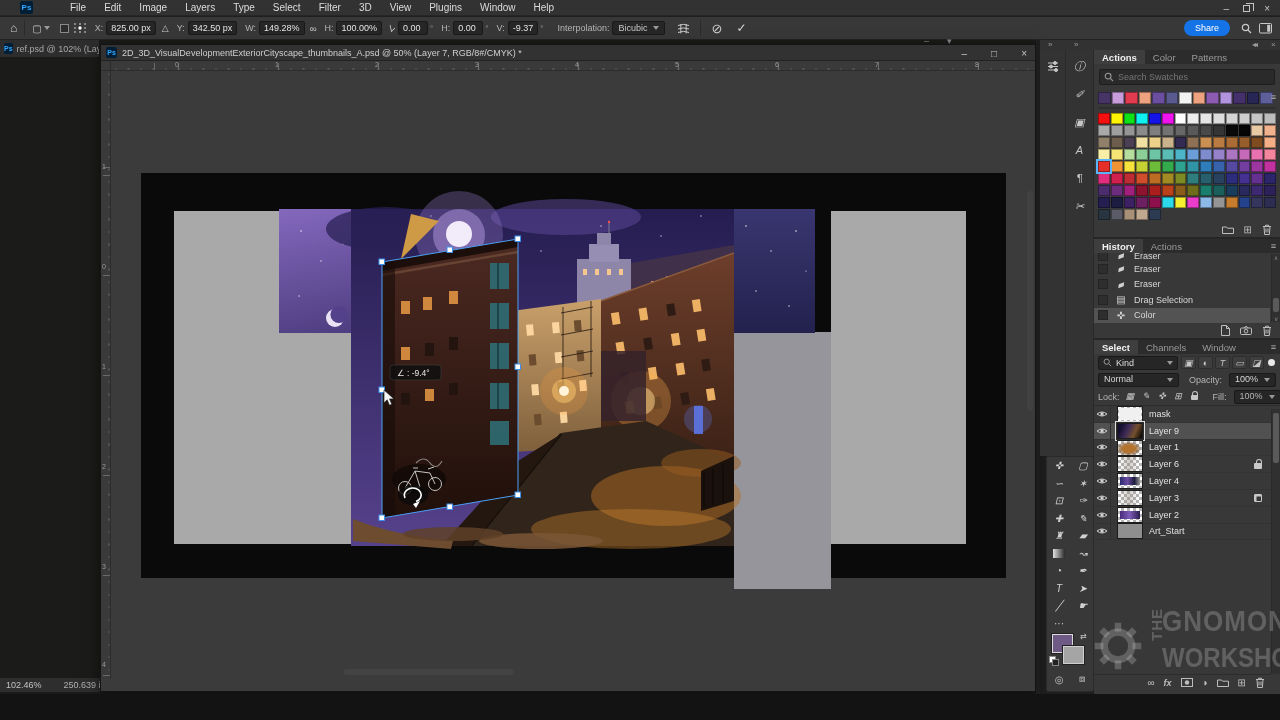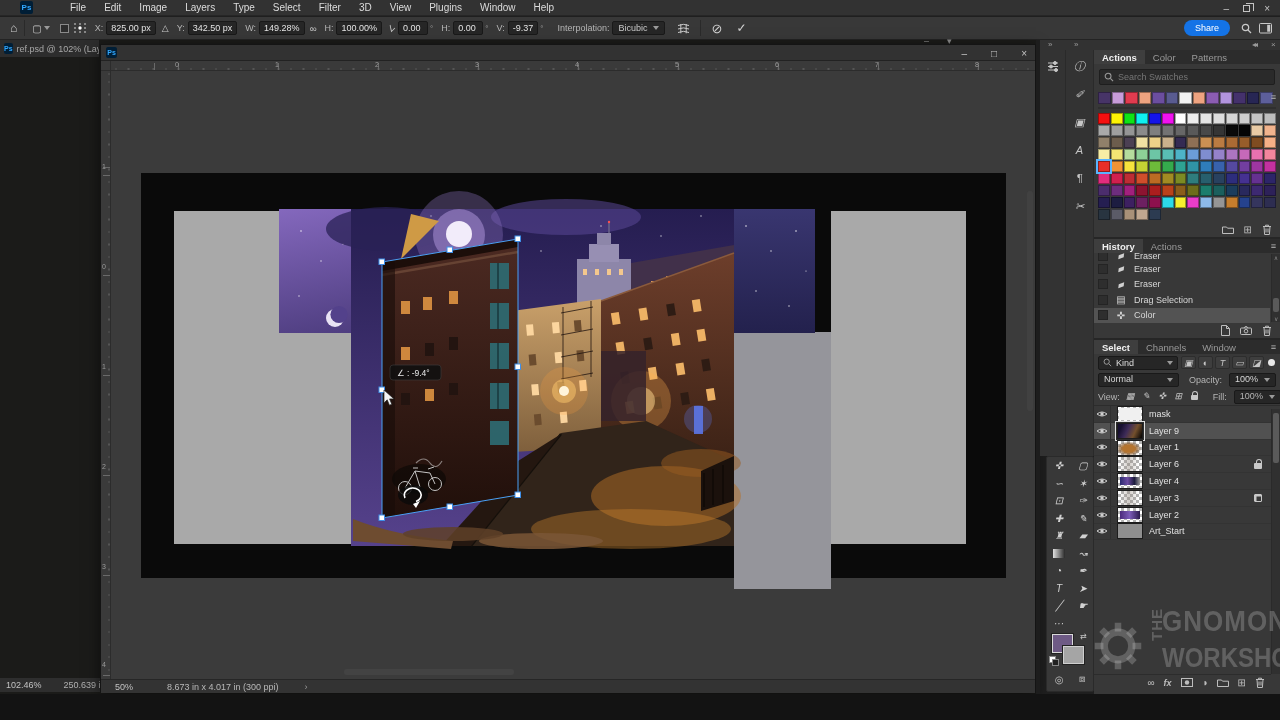--- a/index.html
+++ b/index.html
@@ -294,20 +294,21 @@
         <span>▾</span>
       </div>
     <div class="statusrow">
       <span style="margin-left:6px">102.46%</span>
       <span style="margin-left:22px;color:#b0b0b0">250.639 in x 111.</span>
     </div>
 
     <div class="floatwin">
       <div class="fw-title">
         <div class="ps-logo" style="margin-left:5px;width:11px;height:11px;font-size:7px">Ps</div>
+        <span class="t">2D_3D_VisualDevelopmentExteriorCityscape_thumbnails_A.psd @ 50% (Layer 7, RGB/8#/CMYK) *</span>
         <div class="fw-ctl">
           <span>–</span>
           <span>□</span>
           <span>×</span>
         </div>
       </div>
       <div class="ruler-corner"></div>
       <div class="ruler ruler-h">
 
       <span class="rnum-h" style="left: 64px;">0</span>
@@ -562,25 +563,20 @@
             <rect x="389" y="364" width="51" height="15" rx="3" fill="#101010" opacity="0.88" stroke="#3c3c3c" stroke-width="0.7"></rect>
             <text x="396" y="375" fill="#e8e8e8" font-size="8.5" font-family="Liberation Sans, sans-serif">∠ : -9.4°</text>
           </g>
 
           <path d="M383 389 l0 13 3.2 -3.2 2.2 5.4 2.4 -1 -2.2 -5.3 4.4 0 z" fill="#f5f5f5" stroke="#222222" stroke-width="0.7"></path>
         </svg>
         <div class="scroll-h"></div>
         <div class="scroll-v"></div>
       </div>
 
-      <div class="fw-status">
-        <span style="margin-left:14px">50%</span>
-        <span style="margin-left:34px;color:#b8b8b8">8.673 in x 4.017 in (300 ppi)</span>
-        <span style="margin-left:26px;color:#9a9a9a">›</span>
-      </div>
     </div>
   </div>
 
   <div class="gap-strip abs"></div>
 
   <div class="rightdock abs">
     <div class="dock-top">
       <span class="abs" style="left:8px;top:0">»</span>
       <span class="abs" style="left:34px;top:0">»</span>
       <span class="abs" style="left:212px;top:0;letter-spacing:-2px">◂◂</span>
@@ -949,21 +945,21 @@
               <span>Normal</span>
               <span class="caret"></span>
             </span>
           <span class="ob-lbl" style="margin-left:6px">Opacity:</span>
           <span class="select">
               <span>100%</span>
               <span class="caret"></span>
             </span>
         </div>
         <div class="lyr-lock">
-          <span>View:</span>
+          <span>Lock:</span>
           <span style="display:flex;gap:3px">
 
           <span class="lockico"><i>▦</i></span>
               <span class="lockico"><i>✎</i></span>
               <span class="lockico"><i>✜</i></span>
               <span class="lockico"><i>⊞</i></span>
               <span class="lockico lockglyph"><i></i></span>
             </span>
           <span class="ob-lbl" style="margin-left:8px">Fill:</span>
           <span class="select">

